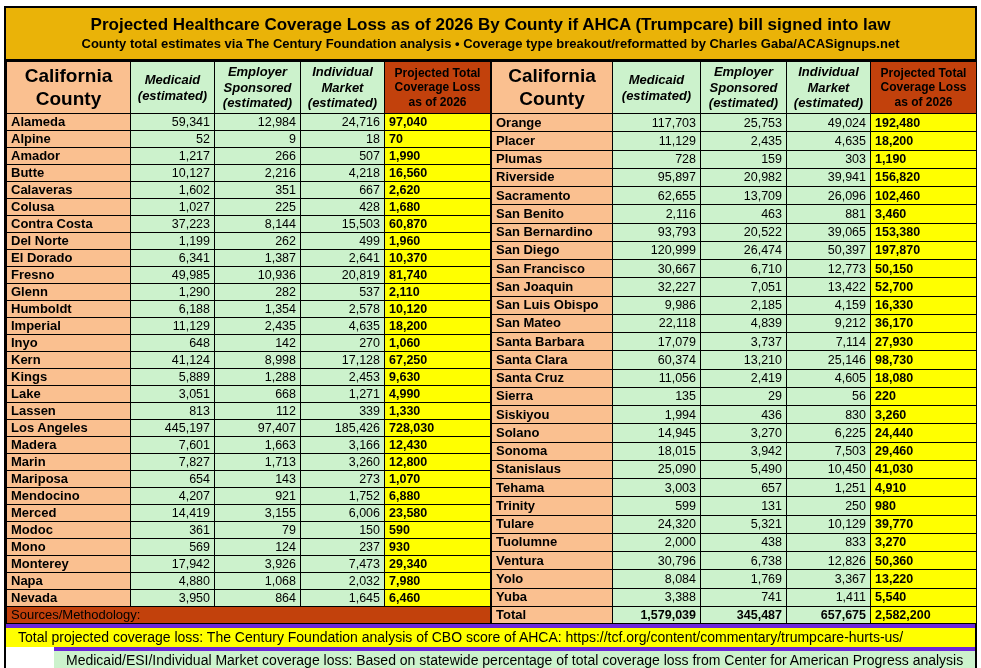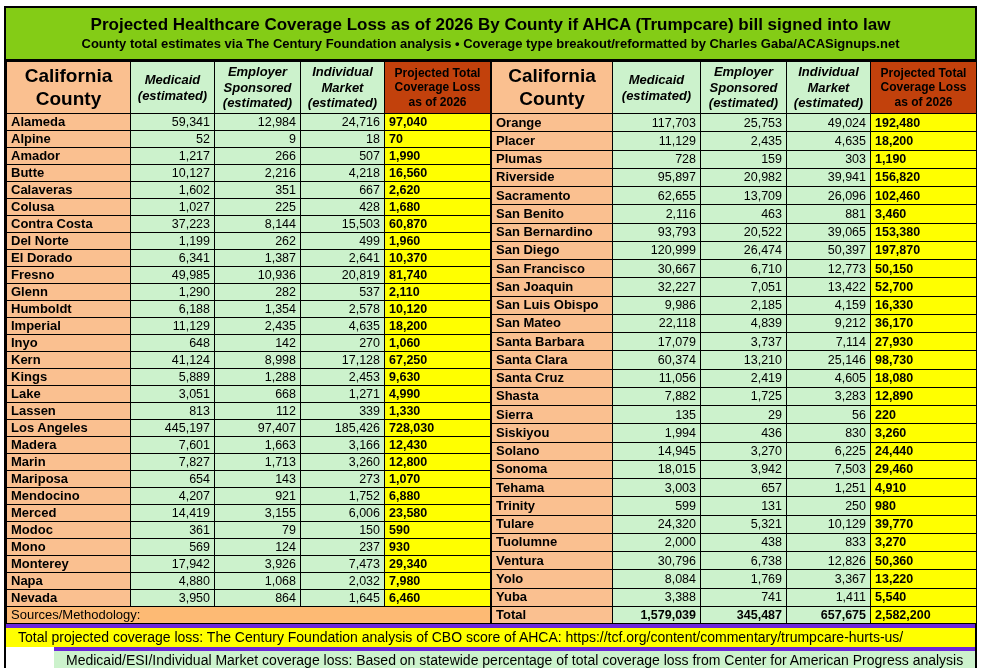--- a/index.html
+++ b/index.html
@@ -1,40 +1,40 @@
 <!DOCTYPE html>
 <html><head>
 <meta charset="utf-8">
 <style>
   html,body { margin:0; padding:0; background:#ffffff; }
   body { width:981px; height:668px; overflow:hidden; font-family:"Liberation Sans", sans-serif; color:#000; }
   .frame { position:relative; width:981px; height:668px; background:#ffffff; }
   .box { position:absolute; left:4px; top:6px; width:969px; border:2px solid #000; background:#fff; }
 
-  .title-area { height:45px; padding-top:6px; border-bottom:2px solid #000; text-align:center; background:#84cc16; }
+  .title-area { height:45px; padding-top:6px; border-bottom:2px solid #000; text-align:center; background:#eab308; }
   .title { font-size:17px; font-weight:bold; line-height:21px; }
   .subtitle { font-size:13px; font-weight:bold; line-height:17px; }
 
   .tables { display:flex; }
   table.county-table { border-collapse:collapse; table-layout:fixed; }
   table.county-table.left  { width:484px; }
   table.county-table.right { width:485px; }
   .county-table th, .county-table td { border:1px solid #000; overflow:hidden; }
 
   .county-table th { height:51px; padding:0 2px; vertical-align:middle; text-align:center; white-space:normal; }
   .h-county { background:#FAC090; font-size:19px; font-weight:bold; line-height:1.2; }
   .h-green  { background:#CCF2CC; font-size:13px; font-weight:bold; font-style:italic; line-height:1.2; }
   .h-total  { background:#c2410c; font-size:12px; font-weight:bold; line-height:1.2; }
 
   .county-table td { height:16px; line-height:16px; white-space:nowrap; padding:0 4px; }
   .c-county { background:#FAC090; font-weight:bold; font-size:13px; padding:0 3px; }
   .c-val    { background:#CCF2CC; font-size:12.5px; text-align:right; }
   .c-total  { background:#FFFF00; font-size:12.5px; font-weight:bold; text-align:left; }
 
-  .sources-cell { background:#fdba74; font-size:13px; font-weight:normal; text-align:left; }
+  .sources-cell { background:#c2410c; font-size:13px; font-weight:normal; text-align:left; }
   .total-row td { font-weight:bold; }
 
   .footnote { border-top:4px solid #6d28d9; height:19px; line-height:19px; font-size:14px; padding:0 12px; white-space:nowrap; overflow:hidden; }
   .footnote.yellow { background:#FFFF00; }
   .footnote.green  { background:#CCF2CC;margin-left:48px; }
 </style>
 </head>
 <body>
 
 <div class="frame">
@@ -435,27 +435,20 @@
   </tr>
 
   <tr>
     <td class="c-county">Santa Cruz</td>
     <td class="c-val">11,056</td>
     <td class="c-val">2,419</td>
     <td class="c-val">4,605</td>
     <td class="c-total">18,080</td>
   </tr>
 
-  <tr>
-    <td class="c-county">Shasta</td>
-    <td class="c-val">7,882</td>
-    <td class="c-val">1,725</td>
-    <td class="c-val">3,283</td>
-    <td class="c-total">12,890</td>
-  </tr>
 
   <tr>
     <td class="c-county">Sierra</td>
     <td class="c-val">135</td>
     <td class="c-val">29</td>
     <td class="c-val">56</td>
     <td class="c-total">220</td>
   </tr>
 
   <tr>
@@ -475,20 +468,27 @@
   </tr>
 
   <tr>
     <td class="c-county">Sonoma</td>
     <td class="c-val">18,015</td>
     <td class="c-val">3,942</td>
     <td class="c-val">7,503</td>
     <td class="c-total">29,460</td>
   </tr>
 
+  <tr>
+    <td class="c-county">Stanislaus</td>
+    <td class="c-val">25,090</td>
+    <td class="c-val">5,490</td>
+    <td class="c-val">10,450</td>
+    <td class="c-total">41,030</td>
+  </tr>
 
 
   <tr>
     <td class="c-county">Tehama</td>
     <td class="c-val">3,003</td>
     <td class="c-val">657</td>
     <td class="c-val">1,251</td>
     <td class="c-total">4,910</td>
   </tr>
 

